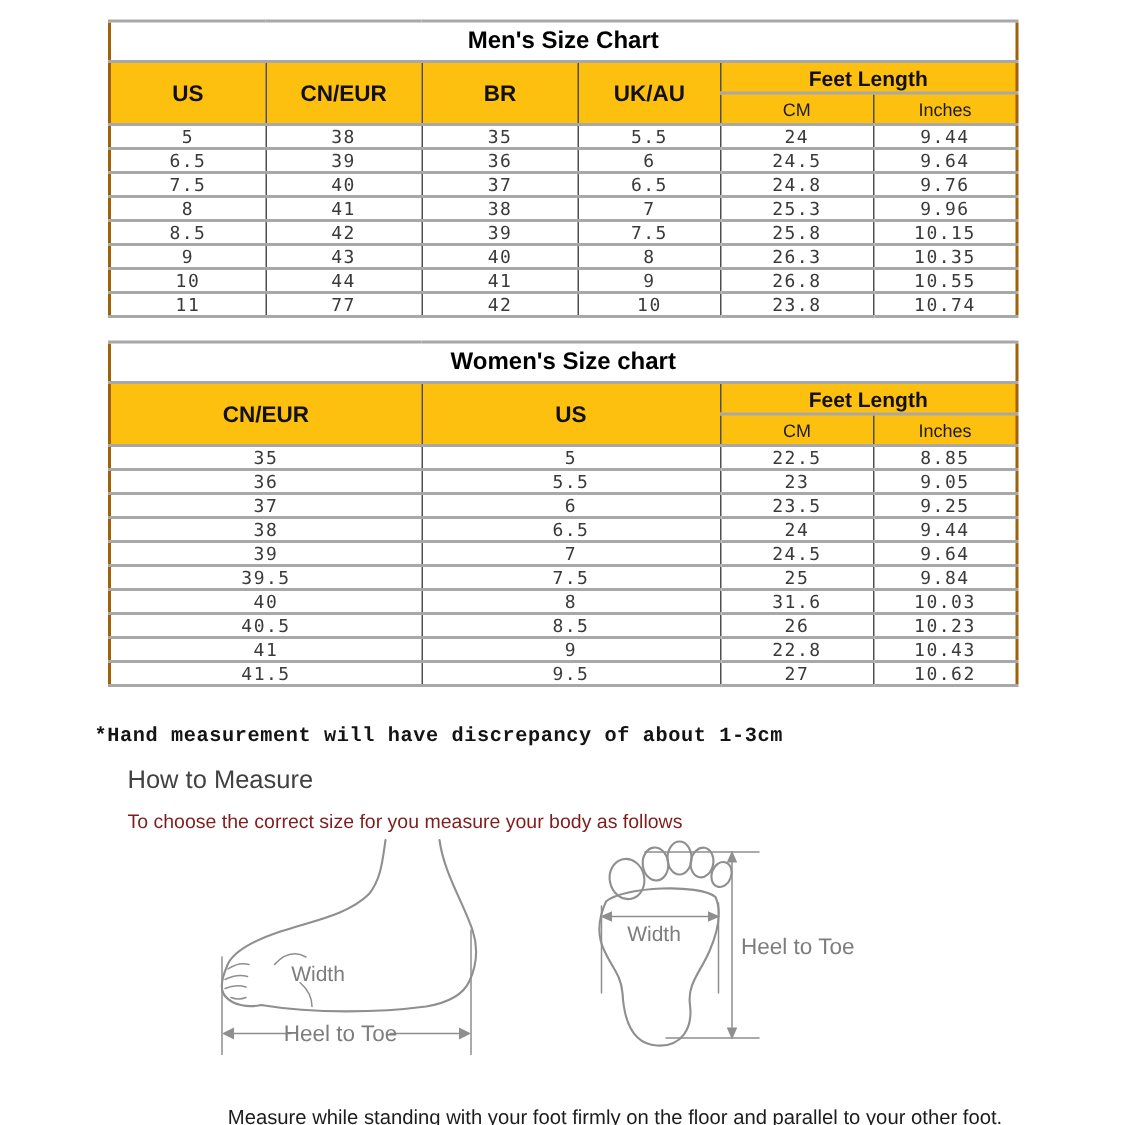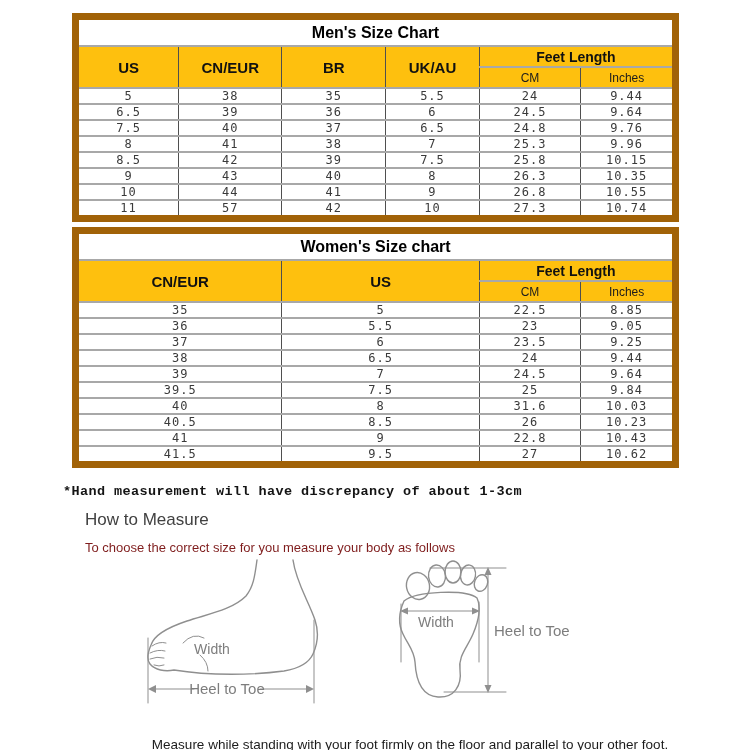--- a/index.html
+++ b/index.html
@@ -7,21 +7,21 @@
     width:750px;height:750px;background:#ffffff;
     font-family:"Liberation Sans",sans-serif;
     position:relative;overflow:hidden;
   }
   .page{position:absolute;inset:0;}
 
   
   table.size-table{
     position:absolute;border-collapse:collapse;table-layout:fixed;
     width:607px;left:72px;
-    border:7px solid #a16207;
+    border:2px solid #a16207;
   }
   table.size-table th, table.size-table td{
     padding:0;text-align:center;vertical-align:middle;
     border-left:1px solid #4f4f4f;border-right:1px solid #4f4f4f;
     border-top:2px solid var(--border-light,#a6a6a6);
     border-bottom:2px solid var(--border-light,#a6a6a6);
   }
   th.tbl-title{
     background:#ffffff;color:#000;
     font-size:16px;font-weight:bold;height:25px;
@@ -164,24 +164,24 @@
         <tr>
           <td>10</td>
           <td>44</td>
           <td>41</td>
           <td>9</td>
           <td>26.8</td>
           <td>10.55</td>
         </tr>
         <tr>
           <td>11</td>
-          <td>57</td>
+          <td>77</td>
           <td>42</td>
           <td>10</td>
-          <td>27.3</td>
+          <td>23.8</td>
           <td>10.74</td>
         </tr>
       </tbody>
   </table>
 
   <table class="size-table women">
     <colgroup>
       <col style="width:34.4%">
         <col style="width:32.9%">
       <col style="width:16.9%">

